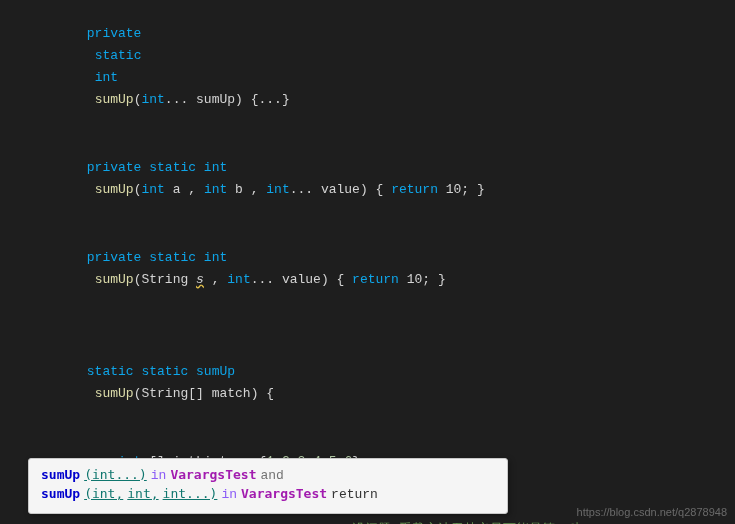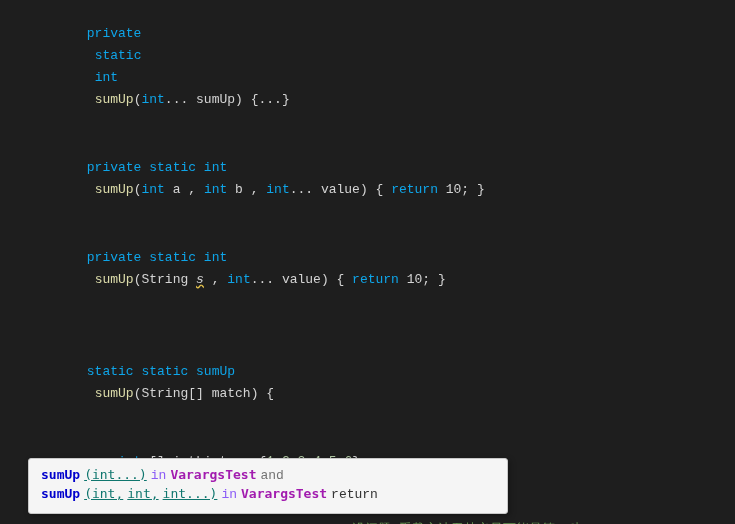--- a/index.html
+++ b/index.html
@@ -173,14 +173,15 @@
       <span class="tooltip-kw">sumUp</span>
       <span class="tooltip-type">(int,</span>
       <span class="tooltip-type">int,</span>
       <span class="tooltip-type">int...)</span>
       <span class="tooltip-in">in</span>
       <span class="tooltip-class">VarargsTest</span>
       <span class="tooltip-match">return</span>
     </div>
   </div>
 
+  <div class="watermark">https://blog.csdn.net/q2878948</div>
 
 </div>
 
 </body></html>

